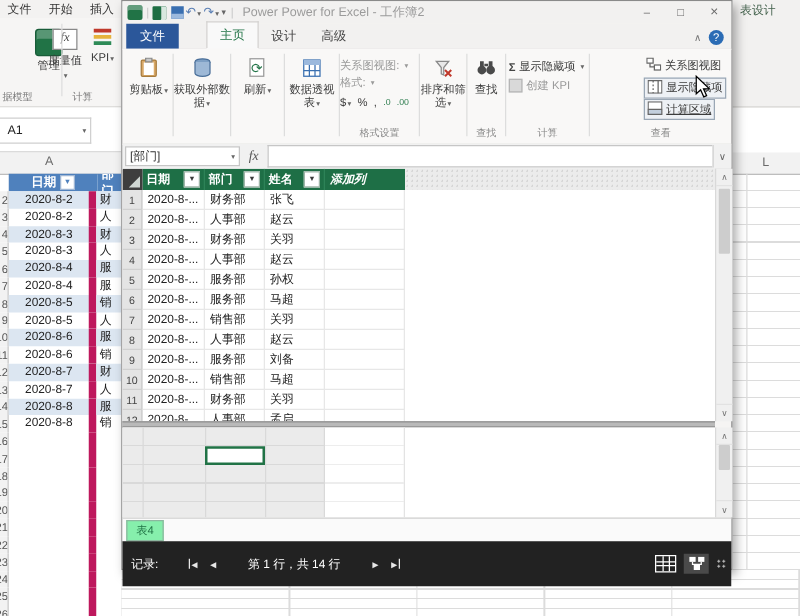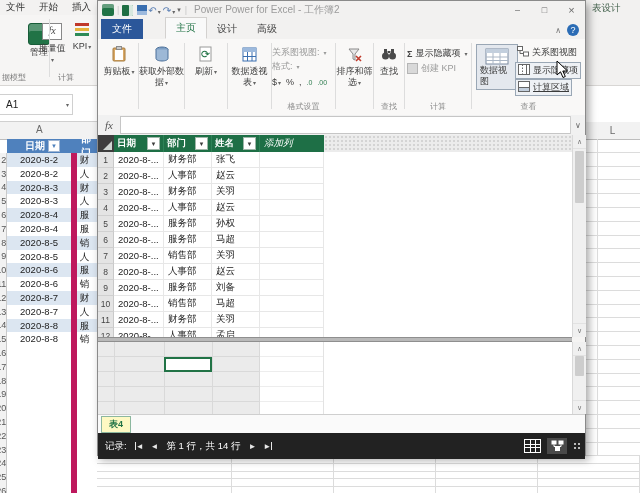--- a/index.html
+++ b/index.html
@@ -64,21 +64,21 @@
   .fb-fx{width:22px;text-align:center;font-style:italic;font-family:"Liberation Serif",serif;color:#555;font-size:11px;}
   .fb-input{flex:1;height:16px;background:#fff;border:1px solid #c6c6c6;border-right:none;}
   .fb-exp{width:14px;height:18px;display:flex;align-items:center;justify-content:center;color:#666;font-size:8px;background:#f1f1f1;border-left:1px solid #cfcfcf;}
   
   .pp-tablearea{position:absolute;left:0;top:134px;width:474px;height:202px;background:#fff;overflow:hidden;}
   .pp-head{display:flex;height:17px;}
   .pp-corner{width:16px;background:#3e3e3e;position:relative;}
   .pp-corner:after{content:"";position:absolute;right:2px;bottom:2px;border-style:solid;border-width:0 0 9px 9px;border-color:transparent transparent #cfd6d2 transparent;}
   .hcell{background:#1e6f46;color:#fff;font-weight:bold;font-size:9.5px;display:flex;align-items:center;padding:0 3px;box-sizing:border-box;border-right:1px solid #2d8257;gap:2px;}
   .hcell .fb{margin-left:auto;width:11px;height:11px;background:#fff;border:1px solid #9fb6a9;color:#3c3c3c;font-size:6px;display:flex;align-items:center;justify-content:center;line-height:1;}
-  .hadd{background:#1e6f46;color:#fff;font-weight:normal;font-style:italic;font-size:9.5px;display:flex;align-items:center;padding:0 4px;box-sizing:border-box;}
+  .hadd{background:#1e6f46;color:#fff;font-weight:bold;font-style:italic;font-size:9.5px;display:flex;align-items:center;padding:0 4px;box-sizing:border-box;}
   .hrest{flex:1;background:#ececec;background-image:radial-gradient(#d4d4d4 0.8px,transparent 0.8px);background-size:4px 4px;}
   .pp-row{display:flex;height:16px;}
   .pp-rownum{width:16px;background:#e4e4e4;border-bottom:1px solid #d0d0d0;border-right:1px solid #c9c9c9;font-size:8.5px;color:#444;display:flex;align-items:center;justify-content:center;box-sizing:border-box;}
   .pp-cell{font-size:9.5px;color:#222;display:flex;align-items:center;padding:0 4px;border-bottom:1px solid #e7e7e7;border-right:1px solid #e7e7e7;box-sizing:border-box;overflow:hidden;white-space:nowrap;}
   .c-date{width:50px;}
   .c-dept{width:48px;}
   .c-name{width:48px;}
   .c-add{width:64px;}
   
   .vsb{position:absolute;width:14px;background:#f0f0f0;border-left:1px solid #d9d9d9;box-sizing:border-box;}
@@ -87,22 +87,22 @@
   
   .pp-split{position:absolute;left:0;top:336px;width:474px;height:5px;background:#b9b9b9;border-top:1px solid #8f8f8f;border-bottom:1px solid #8f8f8f;box-sizing:border-box;}
   .pp-calc{position:absolute;left:0;top:341px;width:474px;height:72px;background:#fff;overflow:hidden;}
   .calc-gray{position:absolute;left:0;top:0;width:162px;height:72px;background:#ebebeb;
     background-image:repeating-linear-gradient(to bottom,transparent 0,transparent 14px,#d9d9d9 14px,#d9d9d9 15px);}
   .calc-cols{position:absolute;top:0;height:72px;width:1px;background:#d9d9d9;}
   .calc-add{position:absolute;left:162px;top:0;width:64px;height:72px;background:#fff;border-right:1px solid #e3e3e3;background-image:repeating-linear-gradient(to bottom,transparent 0,transparent 14px,#ededed 14px,#ededed 15px);box-sizing:border-box;}
   .calc-sel{position:absolute;left:66px;top:15px;width:48px;height:15px;background:#fff;border:2px solid #217346;box-sizing:border-box;}
   
   .pp-sheetrow{position:absolute;left:0;top:413px;width:100%;height:19px;background:#fafafa;border-top:1px solid #cfcfcf;display:flex;align-items:center;box-sizing:border-box;}
-  .sheettab{margin-left:3px;padding:1px 7px;border:1px solid #8cb79f;background:#fef9c3;color:#217346;font-size:9px;font-weight:bold;}
-  .pp-status{position:absolute;left:0;top:432px;width:100%;height:26px;background:#222;color:#fff;display:flex;align-items:center;font-size:9.5px;padding-left:7px;box-sizing:border-box;}
+  .sheettab{margin-left:3px;padding:1px 7px;border:1px solid #8cb79f;background:#86efac;color:#217346;font-size:9px;font-weight:normal;}
+  .pp-status{position:absolute;left:0;top:432px;width:100%;height:36px;background:#222;color:#fff;display:flex;align-items:center;font-size:9.5px;padding-left:7px;box-sizing:border-box;gap:16px;}
   .nav{display:flex;align-items:center;gap:7px;margin-left:8px;font-size:8px;color:#e8e8e8;}
   .nav .e{display:flex;align-items:center;}
   .nav .bar{display:inline-block;width:1px;height:8px;background:#e8e8e8;}
   .pp-status .pos{margin:0 8px;font-size:9.5px;}
   .st-icons{margin-left:auto;display:flex;align-items:center;gap:6px;padding-right:4px;}
   .grid-ic{width:15px;height:12px;border:1px solid #fff;background:
     linear-gradient(#fff,#fff) 0 3.5px/15px 1px no-repeat,
     linear-gradient(#fff,#fff) 0 7px/15px 1px no-repeat,
     linear-gradient(#fff,#fff) 4.5px 0/1px 12px no-repeat,
     linear-gradient(#fff,#fff) 9.5px 0/1px 12px no-repeat;}
@@ -445,33 +445,20 @@
         </div>
         <div class="sbtn">
           <span style="width:9px;height:9px;background:#d9d9d9;border:1px solid #b5b5b5;display:inline-block;"></span>
           <span class="gray">创建 KPI</span>
         </div>
         <div class="glabel">计算</div>
         <div class="gsep"></div>
       </div>
 
       <div class="grp" style="left:374px;width:113px;">
-        <div class="viewbig abs" style="left:4px;top:3px;width:34px;">
-          <span class="ic" style="height:18px;display:flex;align-items:center;">
-            <svg width="24" height="17">
-                <rect x="1" y="1" width="22" height="15" fill="#fff" stroke="#7a8aa0"></rect>
-                <rect x="1" y="1" width="22" height="4" fill="#c3cfdd"></rect>
-                <line x1="8" y1="5" x2="8" y2="16" stroke="#aab6c5"></line>
-                <line x1="15" y1="5" x2="15" y2="16" stroke="#aab6c5"></line>
-                <line x1="1" y1="9" x2="23" y2="9" stroke="#aab6c5"></line>
-                <line x1="1" y1="12.5" x2="23" y2="12.5" stroke="#aab6c5"></line>
-              </svg>
-          </span>
-          <span>数据视图</span>
-        </div>
         <div class="sbtn abs" style="left:43px;top:4px;">
           <span>
             <svg width="12" height="11">
                 <rect x="0.5" y="0.5" width="5" height="4" fill="#fff" stroke="#666"></rect>
                 <rect x="6.5" y="6" width="5" height="4" fill="#fff" stroke="#666"></rect>
                 <path d="M3 4.5v3h4" fill="none" stroke="#666"></path>
               </svg>
           </span>
           <span>关系图视图</span>
         </div>
@@ -492,20 +479,24 @@
                 <rect x="0.5" y="6.5" width="11" height="4" fill="#c3cfdd" stroke="#666"></rect>
               </svg>
           </span>
           <span>计算区域</span>
         </div>
         <div class="glabel">查看</div>
       </div>
     </div>
 
     <div class="pp-fbar">
+      <div class="fb-name">
+        <span>[部门]</span>
+        <span class="dd" style="margin-left:auto;">▾</span>
+      </div>
       <div class="fb-fx">fx</div>
       <div class="fb-input"></div>
       <div class="fb-exp">∨</div>
     </div>
 
     <div class="pp-tablearea">
       <div class="pp-head">
         <div class="pp-corner"></div>
         <div class="hcell c-date">
           <span>日期</span>

